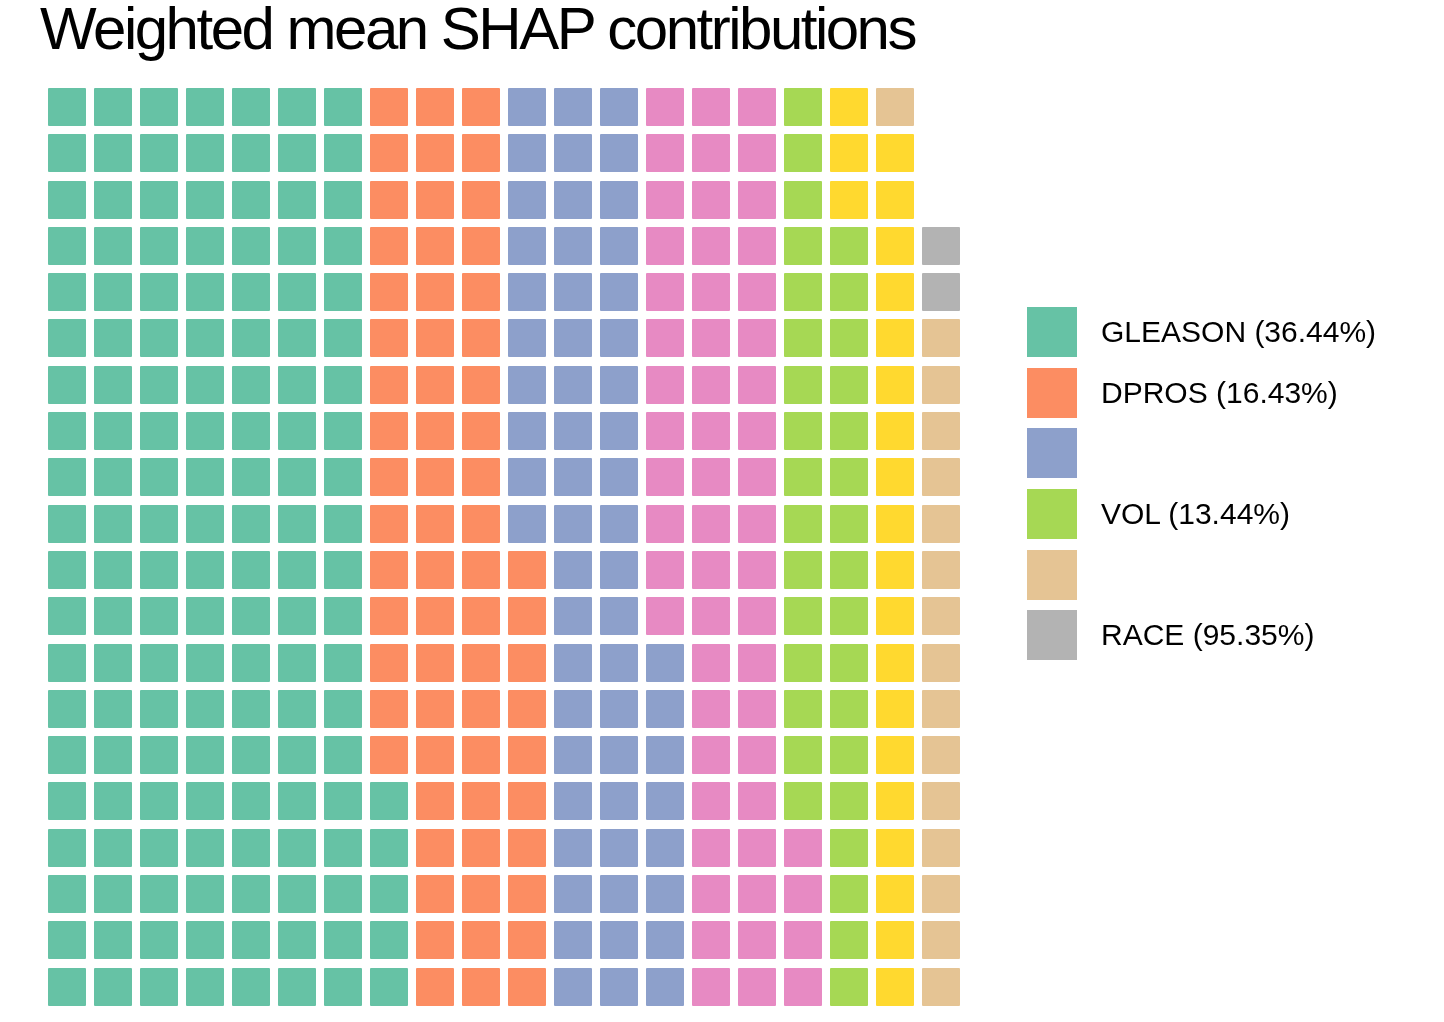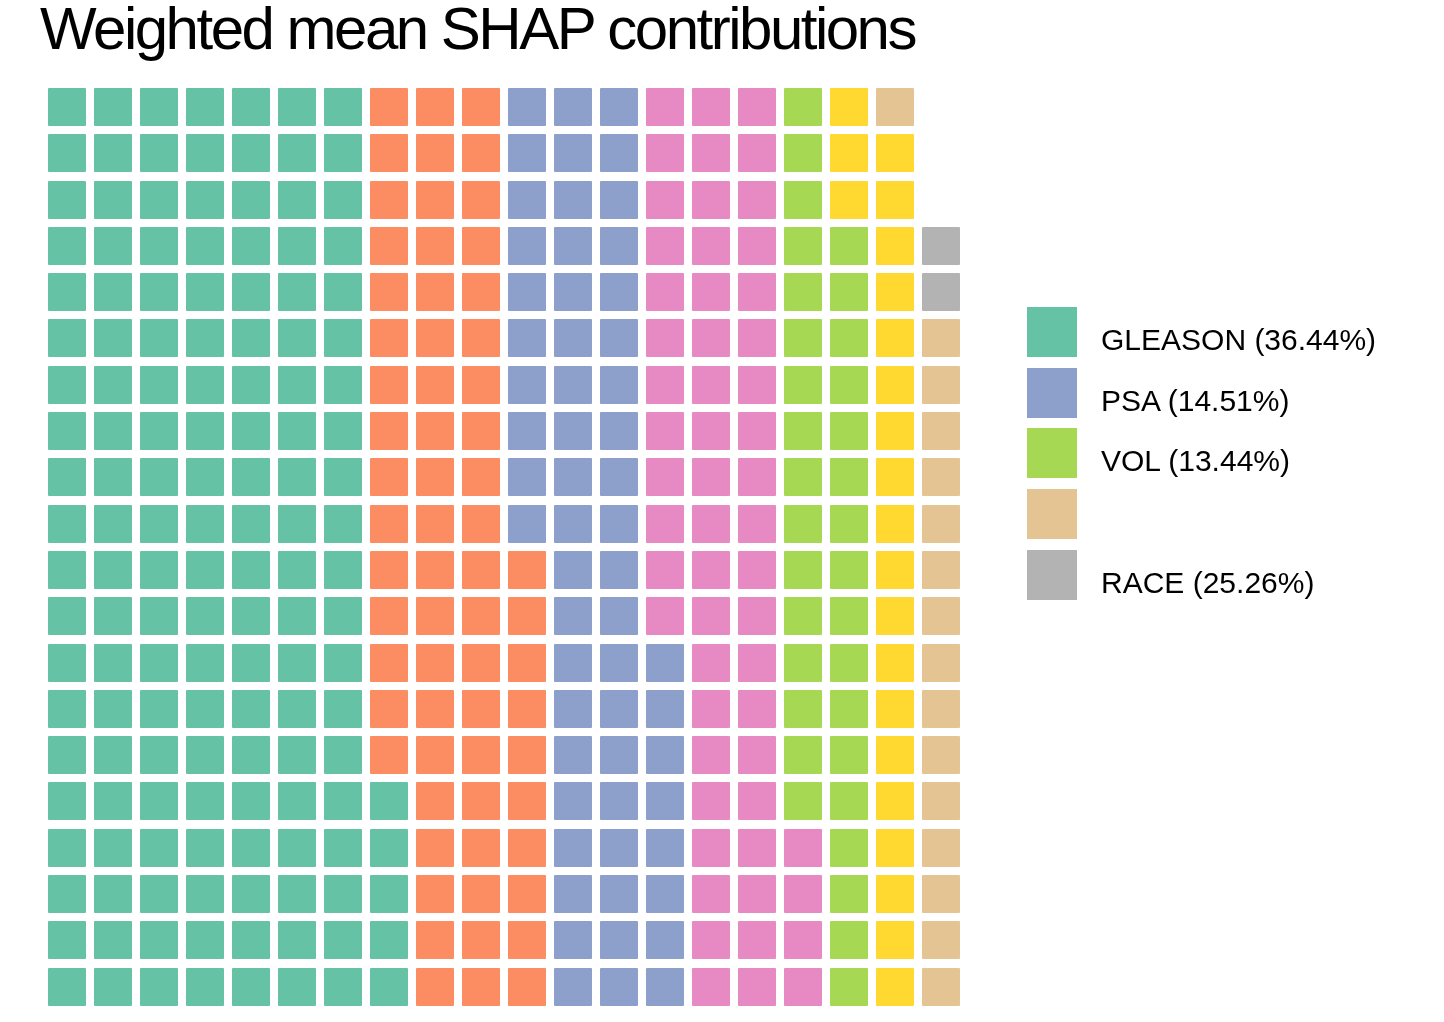--- a/index.html
+++ b/index.html
@@ -47,21 +47,21 @@
   .legend {
     position: absolute;
     left: 1027px;
     top: 307px;
     display: flex;
     flex-direction: column;
     row-gap: 10.7px;
   }
   .legend-item {
     display: flex;
-    align-items: flex-end;
+    align-items: center;
     height: 50px;
   }
   .swatch {
     width: 50px;
     height: 50px;
     flex: 0 0 50px;
   }
   .legend-label {
     margin-left: 24px;
     font-size: 30px;
@@ -475,28 +475,31 @@
       <div class="cell" style="background: rgb(166, 216, 84);"></div>
       <div class="cell" style="background: rgb(255, 217, 47);"></div>
       <div class="cell" style="background: rgb(229, 196, 148);"></div>
     </div>
   <div class="legend">
       <div class="legend-item">
         <span class="swatch" style="background: rgb(102, 194, 165);"></span>
         <span class="legend-label">GLEASON (36.44%)</span>
       </div>
       <div class="legend-item">
+        <span class="swatch" style="background: rgb(252, 141, 98);"></span>
+        <span class="legend-label">DPROS (16.43%)</span>
+      </div>
+      <div class="legend-item">
         <span class="swatch" style="background: rgb(141, 160, 203);"></span>
-        <span class="legend-label">PSA (14.51%)</span>
       </div>
       <div class="legend-item">
         <span class="swatch" style="background: rgb(166, 216, 84);"></span>
         <span class="legend-label">VOL (13.44%)</span>
       </div>
       <div class="legend-item">
         <span class="swatch" style="background: rgb(229, 196, 148);"></span>
       </div>
       <div class="legend-item">
         <span class="swatch" style="background: rgb(179, 179, 179);"></span>
-        <span class="legend-label">RACE (25.26%)</span>
+        <span class="legend-label">RACE (95.35%)</span>
       </div>
     </div>
 </div>
 
 </body></html>

